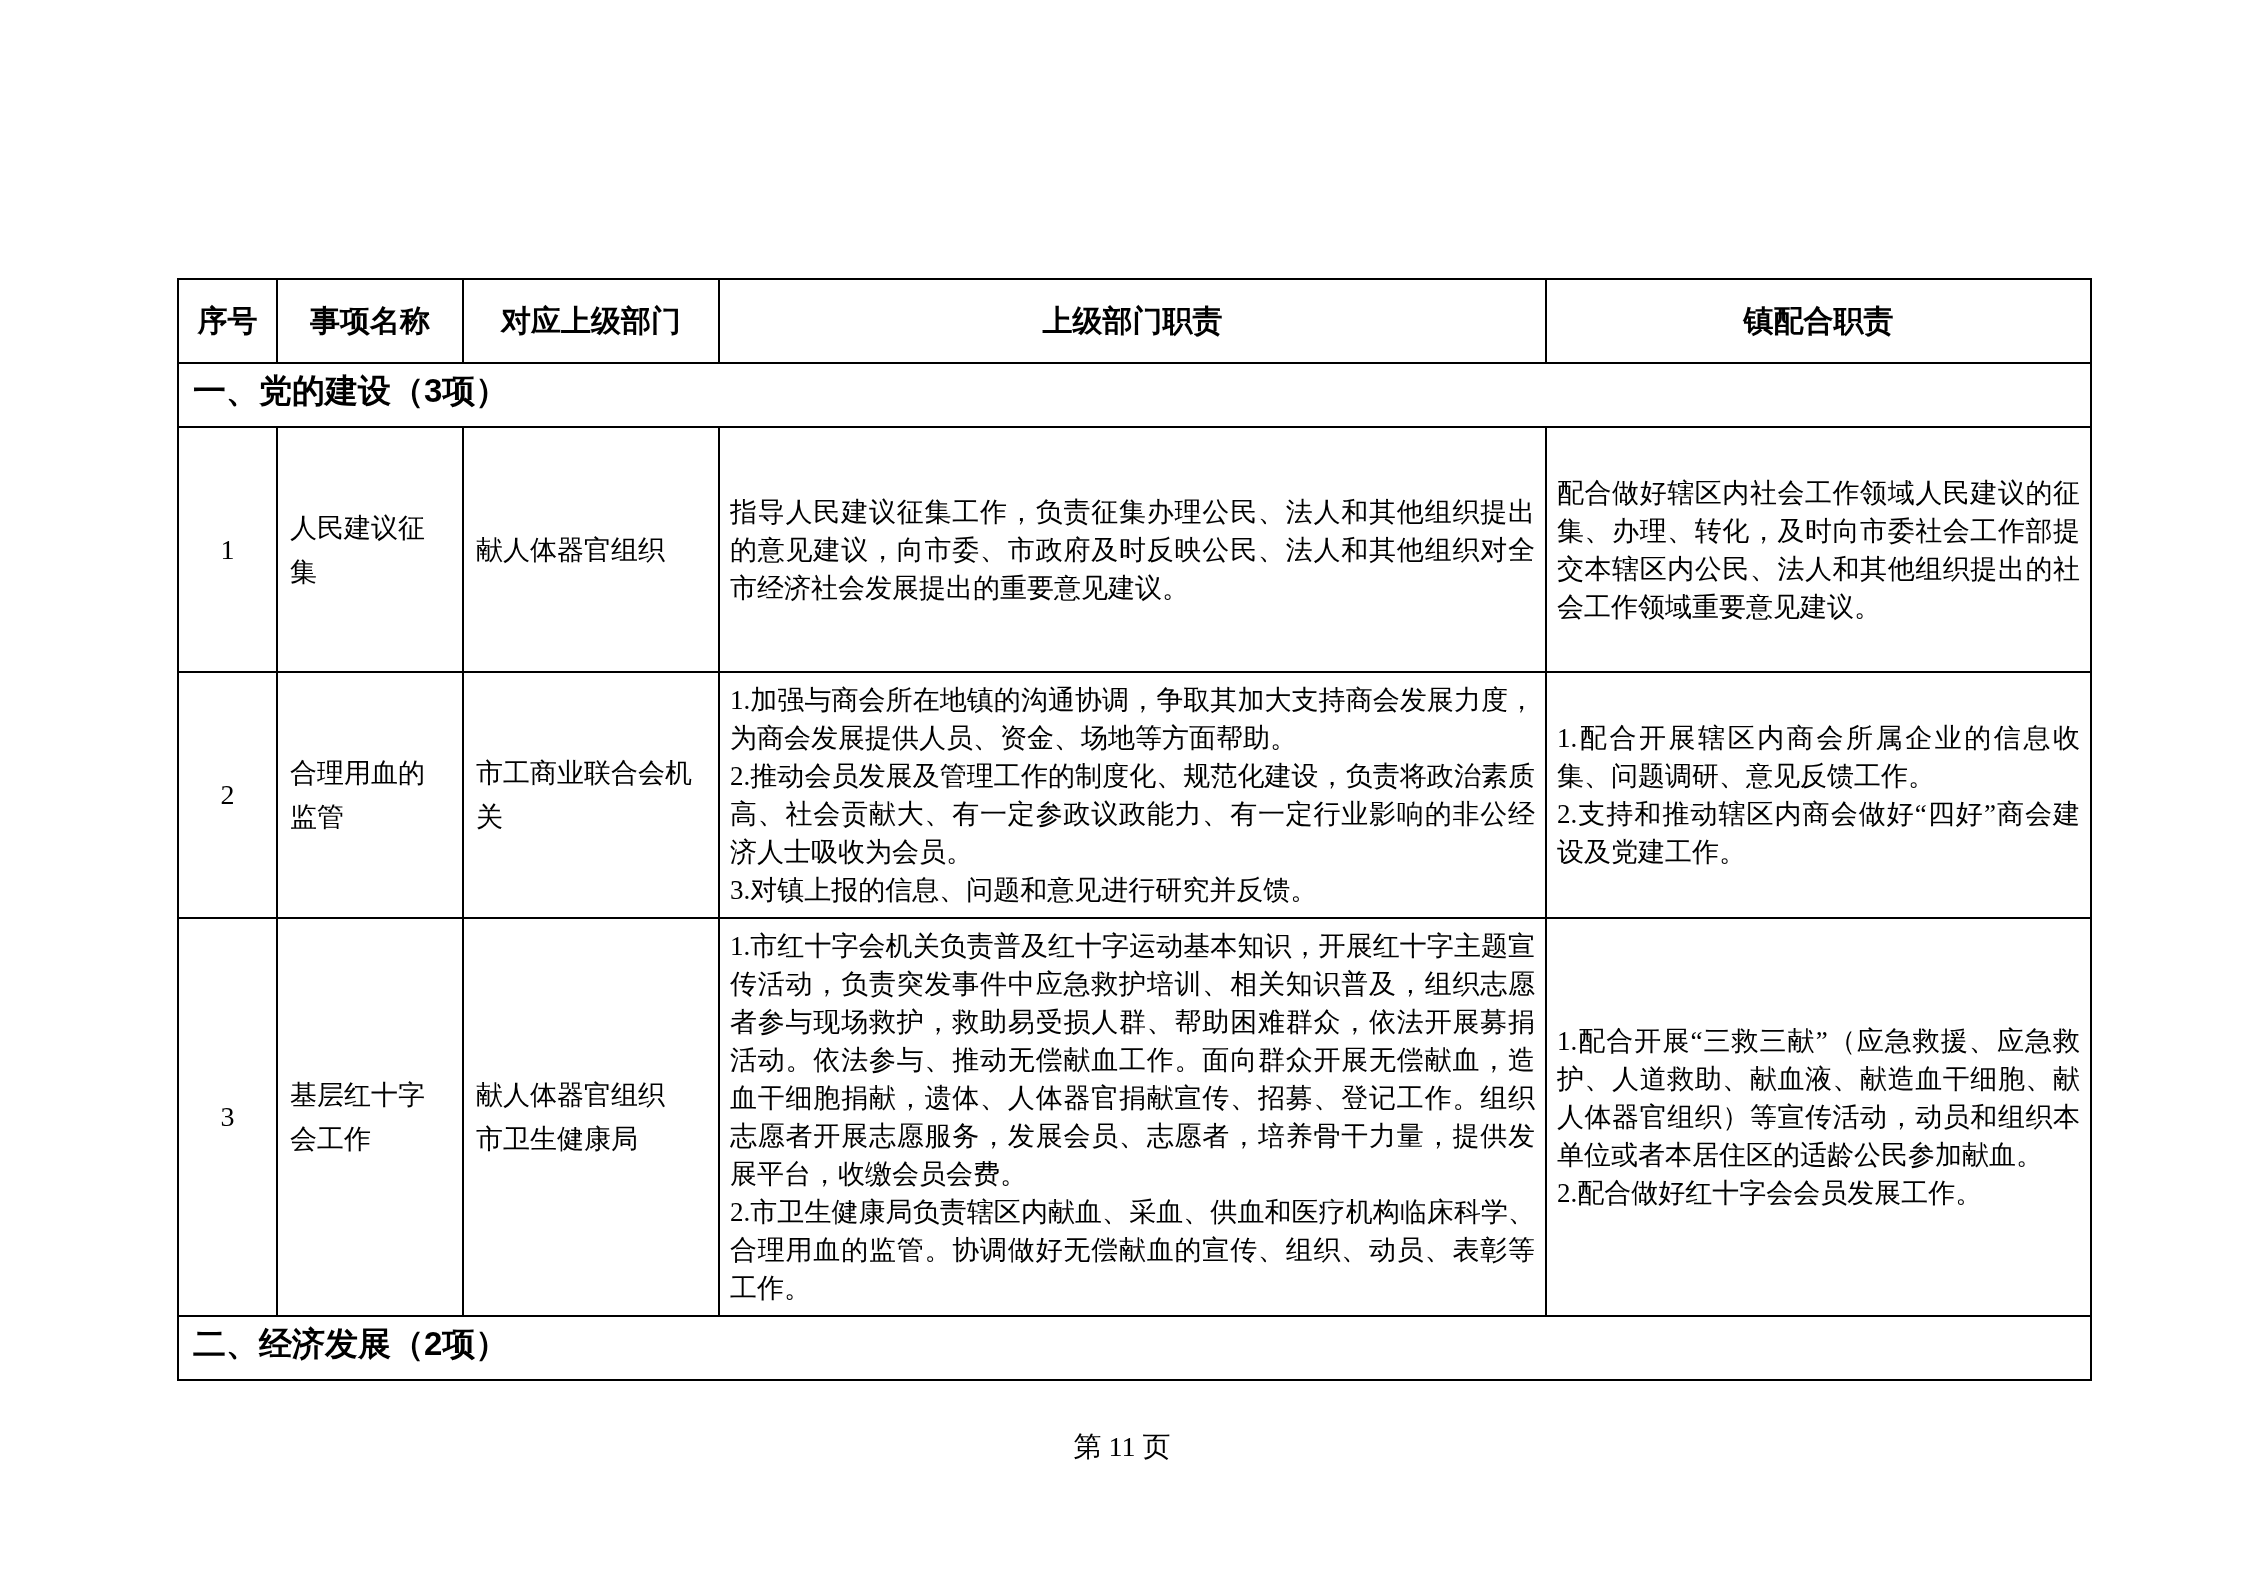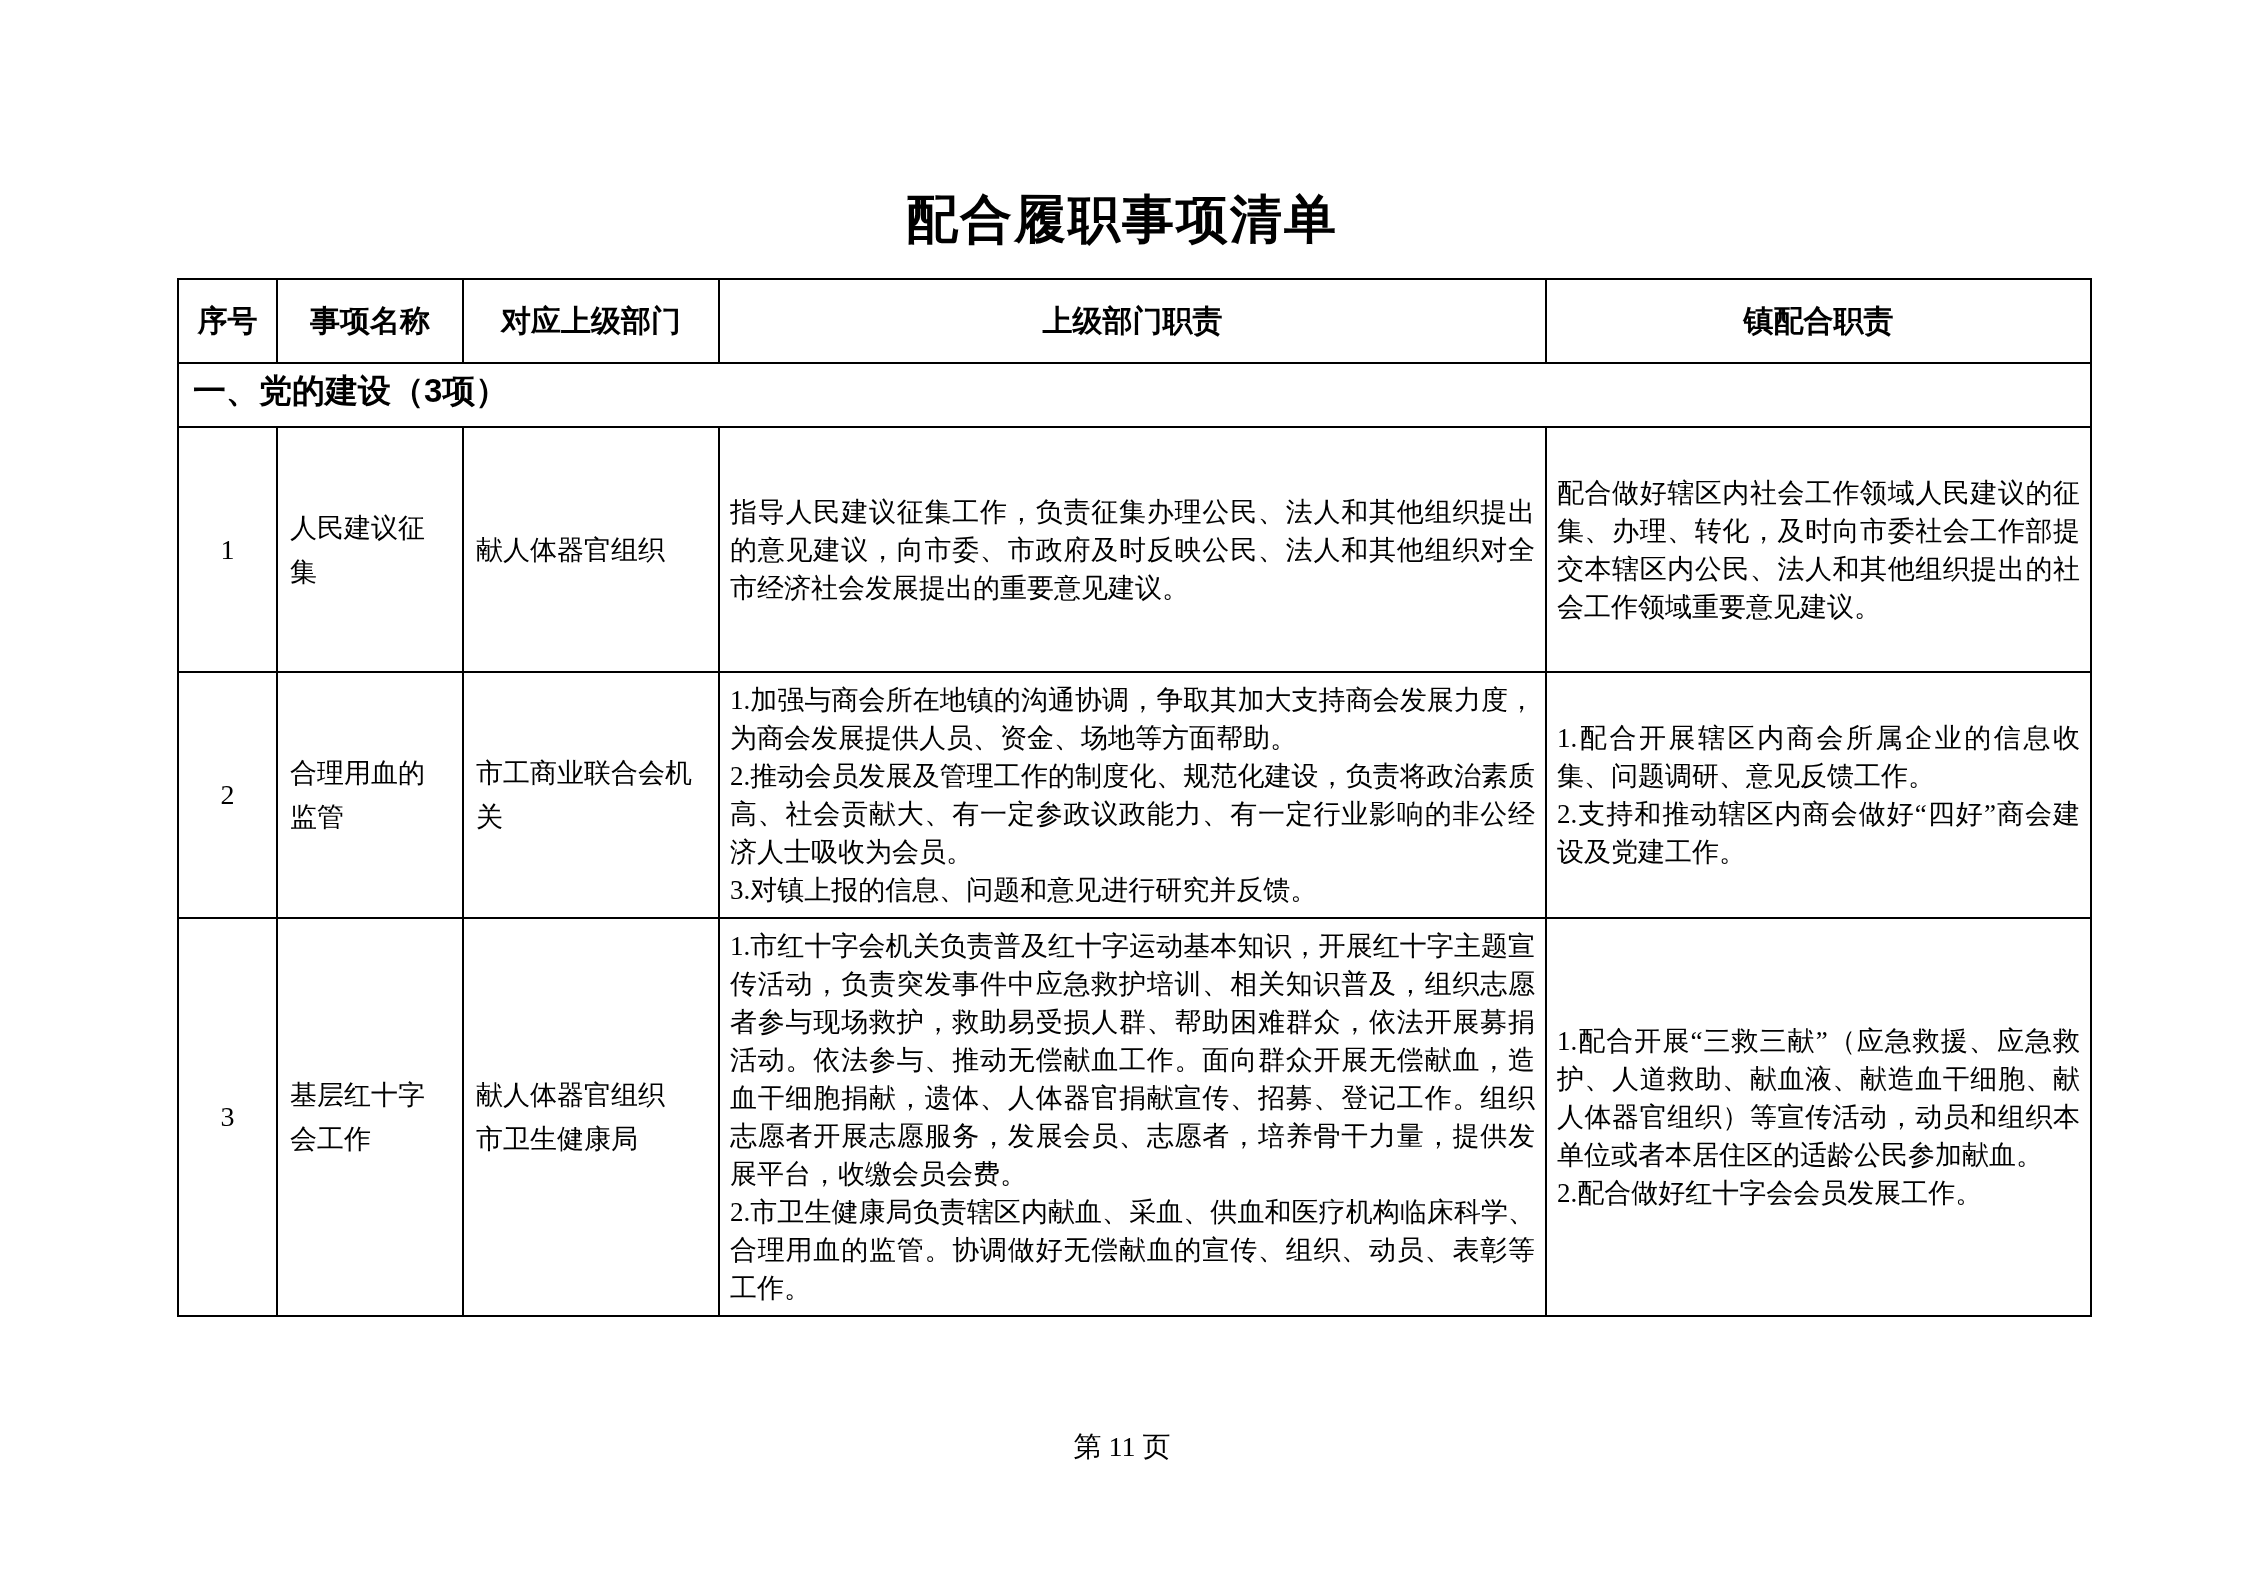--- a/index.html
+++ b/index.html
@@ -81,21 +81,20 @@
     text-align: center;
     font-size: 28px;
     font-family: "Liberation Serif", "DejaVu Serif", serif;
   }
 </style>
 </head>
 <body>
 
 <div class="page">
 
-  <div class="title">配合履职事项清单</div>
 
   <table class="duty-table">
     <colgroup>
       <col style="width:99px">
       <col style="width:186px">
       <col style="width:256px">
       <col style="width:827px">
       <col style="width:545px">
     </colgroup>
     <thead>
@@ -135,18 +134,21 @@
         <td class="c-no">3</td>
         <td class="c-name">基层红十字会工作</td>
         <td class="c-dept">献人体器官组织
 市卫生健康局</td>
         <td class="c-duty">1.市红十字会机关负责普及红十字运动基本知识，开展红十字主题宣传活动，负责突发事件中应急救护培训、相关知识普及，组织志愿者参与现场救护，救助易受损人群、帮助困难群众，依法开展募捐活动。依法参与、推动无偿献血工作。面向群众开展无偿献血，造血干细胞捐献，遗体、人体器官捐献宣传、招募、登记工作。组织志愿者开展志愿服务，发展会员、志愿者，培养骨干力量，提供发展平台，收缴会员会费。
 2.市卫生健康局负责辖区内献血、采血、供血和医疗机构临床科学、合理用血的监管。协调做好无偿献血的宣传、组织、动员、表彰等工作。</td>
         <td class="c-town">1.配合开展“三救三献”（应急救援、应急救护、人道救助、献血液、献造血干细胞、献人体器官组织）等宣传活动，动员和组织本单位或者本居住区的适龄公民参加献血。
 2.配合做好红十字会会员发展工作。</td>
       </tr>
 
+      <tr class="section-row">
+        <td colspan="5">二、经济发展（2项）</td>
+      </tr>
     </tbody>
   </table>
 
   <div class="footer">第 11 页</div>
 
 </div>
 
 </body></html>

